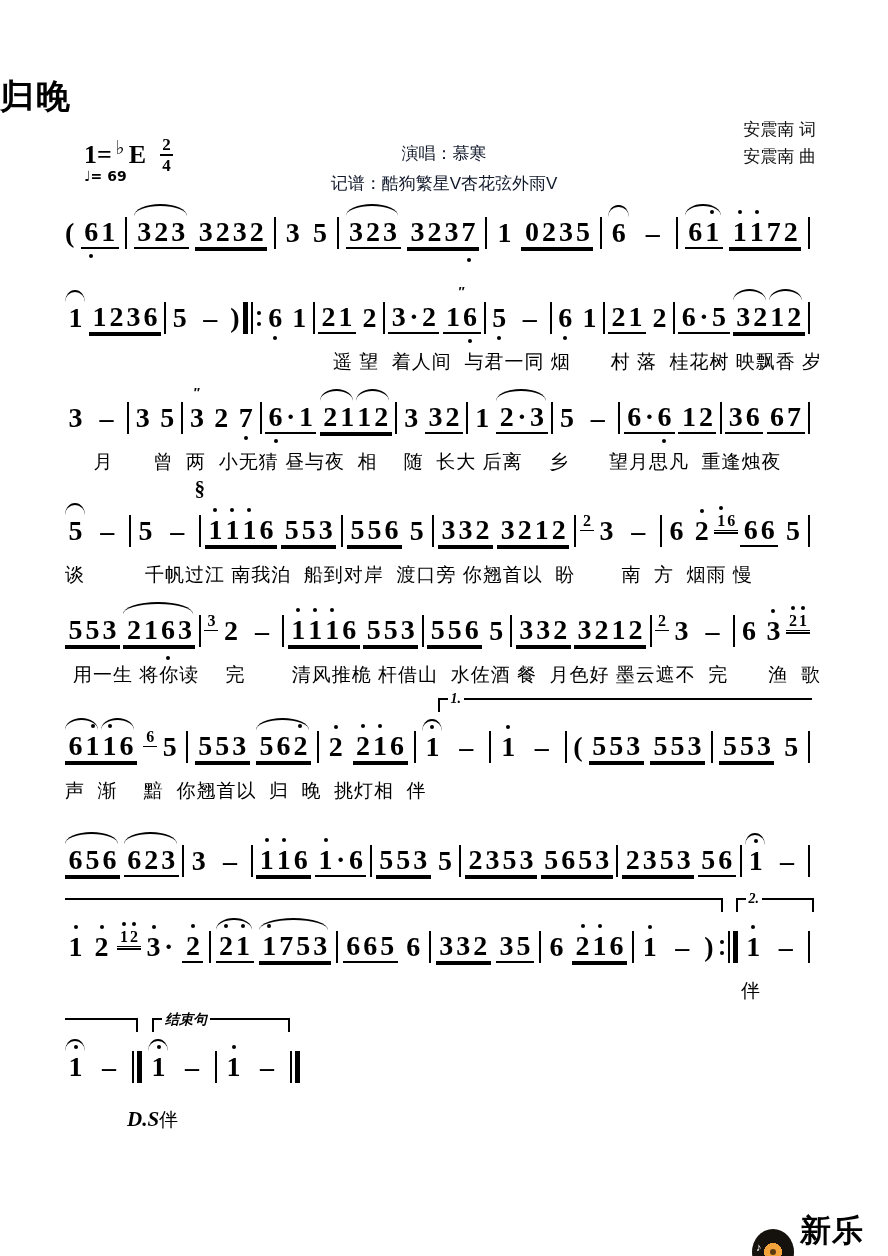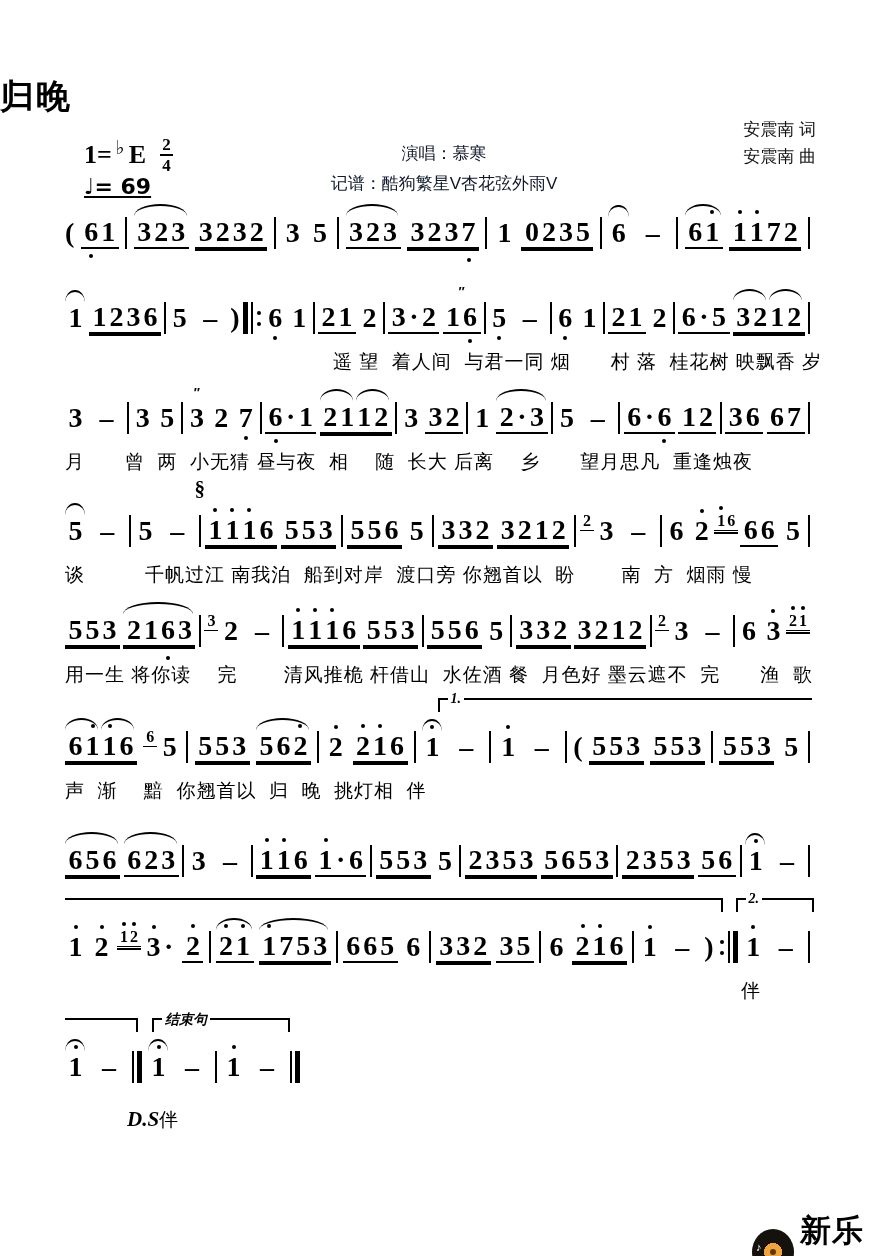--- a/index.html
+++ b/index.html
@@ -8,22 +8,22 @@
   
   .title{position:absolute;top:74px;left:0;width:100%;text-align:left;
          font-size:34px;font-weight:900;letter-spacing:2px;}
   .keyblock{position:absolute;left:84px;top:136px;font-family:"Liberation Serif","DejaVu Serif",serif;
             font-weight:700;font-size:26px;line-height:1;display:flex;align-items:center;gap:4px;}
   .keyblock .flat{font-size:19px;position:relative;top:-8px;}
   .meter{display:inline-flex;flex-direction:column;align-items:center;font-size:17px;line-height:1.05;
          margin-left:10px;font-weight:700;}
   .meter .den{border-top:2px solid #000;padding:1px 2px 0 2px;}
   .meter .num{padding:0 2px;}
-  .tempo{position:absolute;left:84px;top:174px;font-size:22px;font-weight:700;
-         font-family:"DejaVu Sans",sans-serif;text-decoration:underline;}
+  .tempo{position:absolute;left:84px;top:168px;font-size:14px;font-weight:700;
+         font-family:"DejaVu Sans",sans-serif;}
   .performer,.notation{position:absolute;left:0;width:100%;text-align:center;font-size:17px;color:#0f172a;}
   .performer{top:142px;}
   .notation{top:172px;}
   .credits{position:absolute;right:72px;top:116px;text-align:right;font-size:17px;line-height:1.6;color:#111;}
   
   .score{position:absolute;left:0;top:0;width:100%;height:100%;}
   .mline{position:absolute;left:65px;right:78px;}
   .notes{display:flex;align-items:center;justify-content:space-between;height:46px;}
   .grp{position:relative;display:inline-block;padding:0 2px;line-height:1.05;white-space:nowrap;}
   .grp.u1,.grp.u2{border-bottom:2px solid #000;padding-bottom:1px;}
@@ -235,21 +235,21 @@
           <span class="grp u1"><span class="note">1</span><span class="note">2</span></span>
           <span class="barwrap">
             <span class="bl thin"></span>
           </span>
           <span class="grp u1"><span class="note">3</span><span class="note">6</span></span>
           <span class="grp u1"><span class="note">6</span><span class="note">7</span></span>
           <span class="barwrap">
             <span class="bl thin"></span>
           </span>
         </div>
-        <div class="lyr" style="margin-left: 0px;">月　　曾  两  小无猜 昼与夜  相　 随  长大 后离　 乡　　望月思凡  重逢烛夜</div>
+        <div class="lyr" style="margin-left: 0px; text-align: center;">月　　曾  两  小无猜 昼与夜  相　 随  长大 后离　 乡　　望月思凡  重逢烛夜</div>
       </div>
       <div class="mline" style="top: 508px;">
         <div class="notes">
           <span class="grp"><span class="note">5</span><span class="arc" style="left: 0%; width: 96%;"></span></span>
           <span class="grp"><span class="note dash">–</span></span>
           <span class="barwrap">
             <span class="bl thin"></span>
           </span>
           <span class="grp"><span class="note">5</span></span>
           <span class="grp"><span class="note dash">–</span></span>
@@ -330,21 +330,21 @@
           <span class="grp"><span class="note dash">–</span></span>
           <span class="barwrap">
             <span class="bl thin"></span>
           </span>
           <span class="grp"><span class="note">6</span></span>
           <span class="cluster">
             <span class="grp"><span class="note">3<span class="da"></span></span></span>
             <span class="grp u2 grace"><span class="note">2<span class="da"></span></span><span class="note">1<span class="da"></span></span></span>
           </span>
         </div>
-        <div class="lyr" style="margin-left: 0px;">用一生 将你读　 完　　 清风推桅 杆借山  水佐酒 餐  月色好 墨云遮不  完　　渔  歌</div>
+        <div class="lyr" style="margin-left: 8px;">用一生 将你读　 完　　 清风推桅 杆借山  水佐酒 餐  月色好 墨云遮不  完　　渔  歌</div>
       </div>
       <div class="mline" style="top: 724px;">
         <div class="volta lt" style="left: 50%; width: 50%; top: -26px;">
           <span class="vlabel">1.</span>
         </div>
         <div class="notes">
           <span class="grp u2"><span class="note">6</span><span class="note">1<span class="da"></span></span><span class="note">1<span class="da"></span></span><span class="note">6</span><span class="arc" style="left: 0%; width: 46%;"></span><span class="arc" style="left: 50%; width: 46%;"></span></span>
           <span class="cluster">
             <span class="grp u1 grace"><span class="note">6</span></span>
             <span class="grp"><span class="note">5</span></span>

